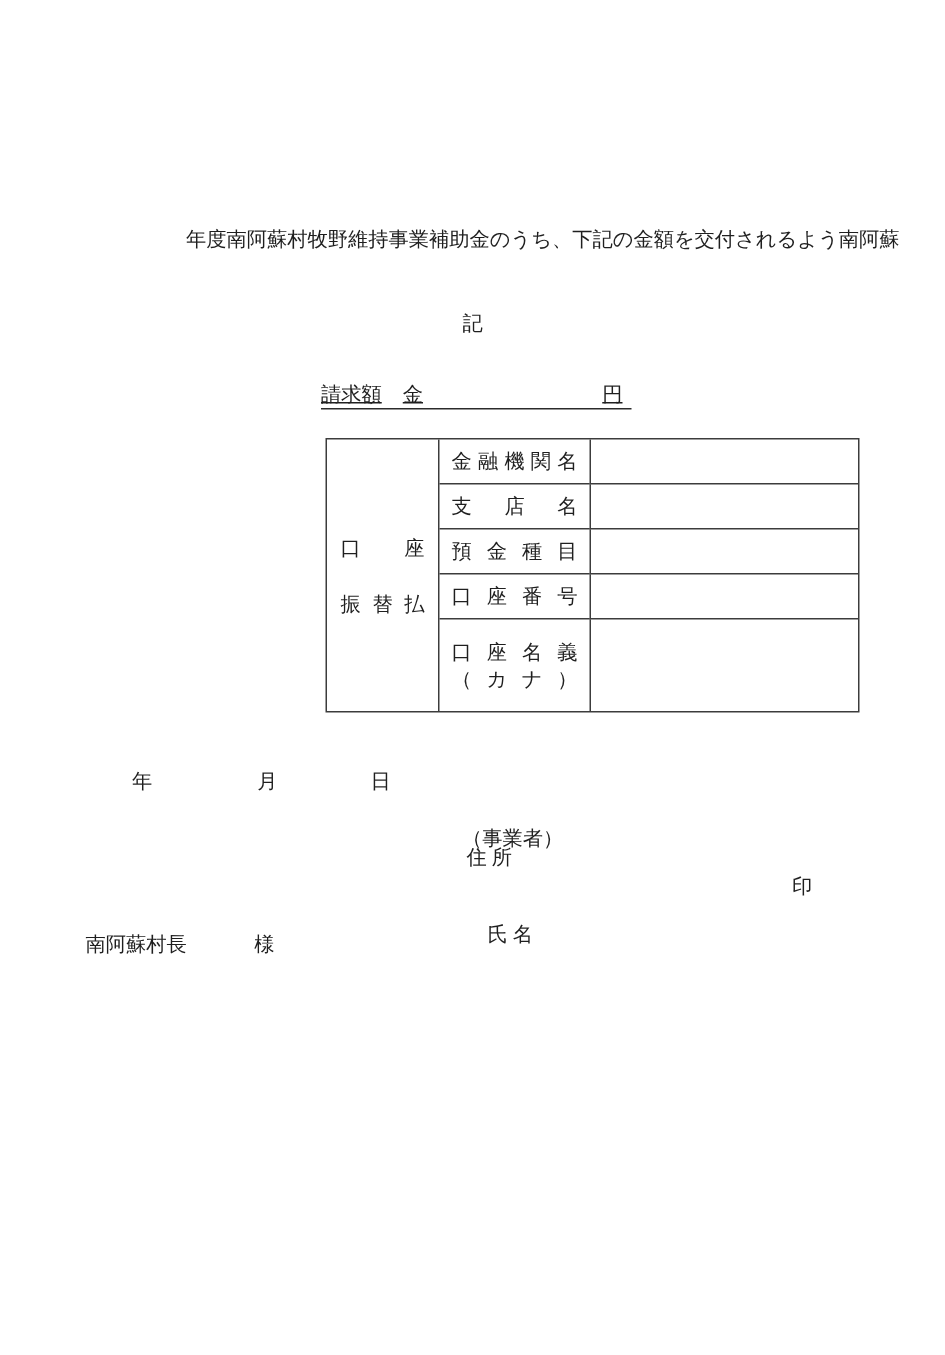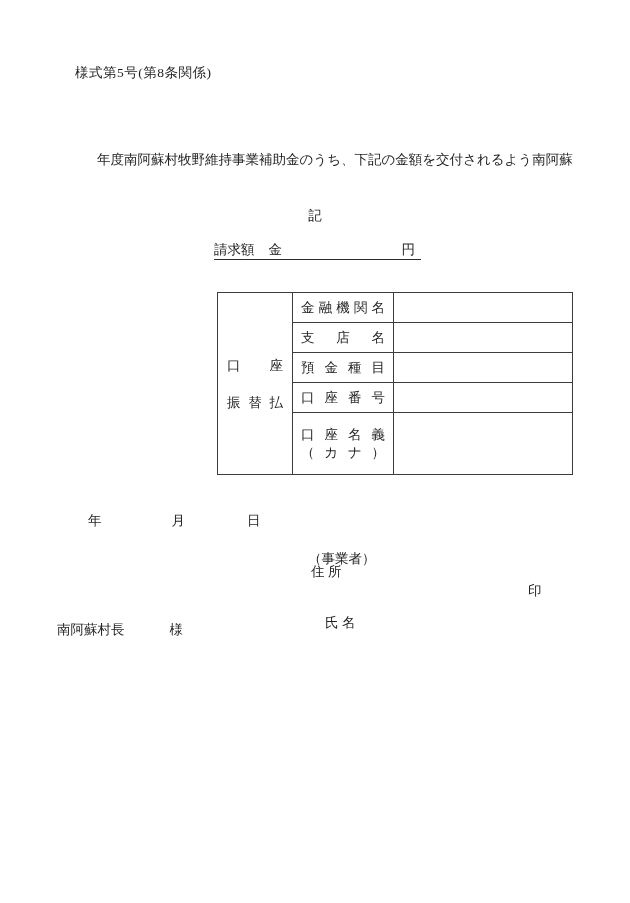--- a/index.html
+++ b/index.html
@@ -14,29 +14,29 @@
     font-size:13.5px;
     overflow:hidden;
   }
   .abs { position:absolute; }
 
   .form-number { left:75px; top:64px; letter-spacing:0.5px; }
 
   .doc-title { left:195px; top:114px; letter-spacing:0.1px; white-space:nowrap; }
 
   .body-par { left:57px; top:150px; width:520px; line-height:20px; }
-  .body-par .line { white-space:nowrap; }
+  .body-par .line { white-space:nowrap;margin-left:27px; }
   .body-par .line.indent { padding-left:40px; }
 
   .section-marker { left:0; top:207px; width:630px; text-align:center; }
 
   .claim-line {
-    left:214px; top:241px; width:207px; height:19px;
+    left:214px; top:254px; width:207px; height:19px;
     border-bottom:1px solid #2b2b2b;
-    display:flex; align-items:flex-start; white-space:nowrap;
+    display:flex; align-items:flex-start; white-space:nowrap;text-decoration:underline;
   }
   .claim-line .prefix { margin-left:14px; }
   .claim-line .amount { flex:1 1 auto; }
   .claim-line .unit { padding-right:6px; }
 
   .acct-table {
     left:217px; top:292px;
     display:grid;
     grid-template-columns:75px 100px 179px;
     grid-template-rows:30px 30px 30px 30px 61px;
@@ -73,21 +73,20 @@
   .issuer-seal    { left:528px; top:582px; }
 
   .addressee { left:57px; top:621px; display:flex;text-align:center; }
   .addressee .honorific { margin-left:45px; }
 </style>
 </head>
 <body>
 
 <div class="page">
 
-  <div class="abs form-number">様式第5号(第8条関係)</div>
 
 
   <div class="abs body-par">
     <div class="line indent">年度南阿蘇村牧野維持事業補助金のうち、下記の金額を交付されるよう南阿蘇</div>
   </div>
 
   <div class="abs section-marker">記</div>
 
   <div class="abs claim-line">
     <span class="label">請求額</span>

